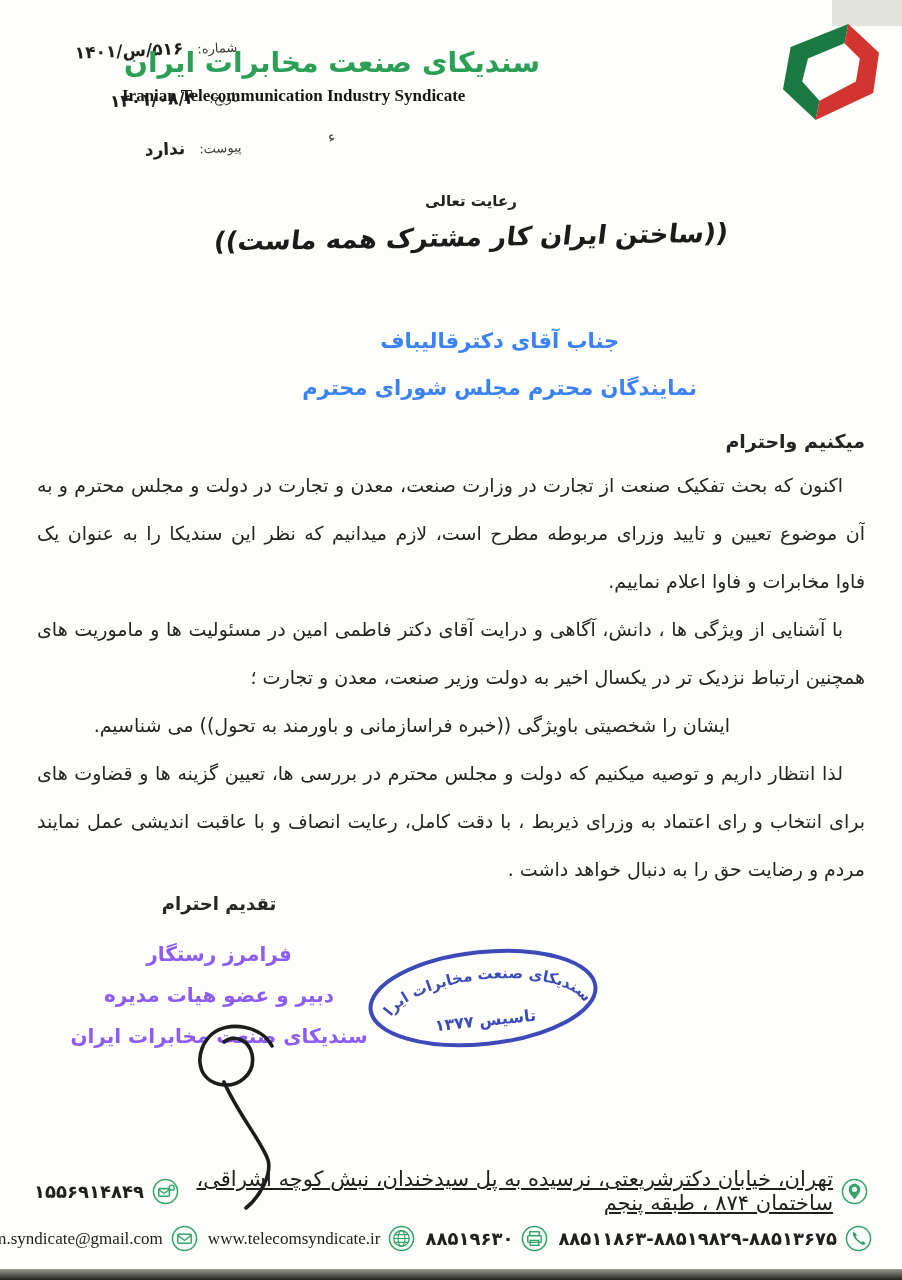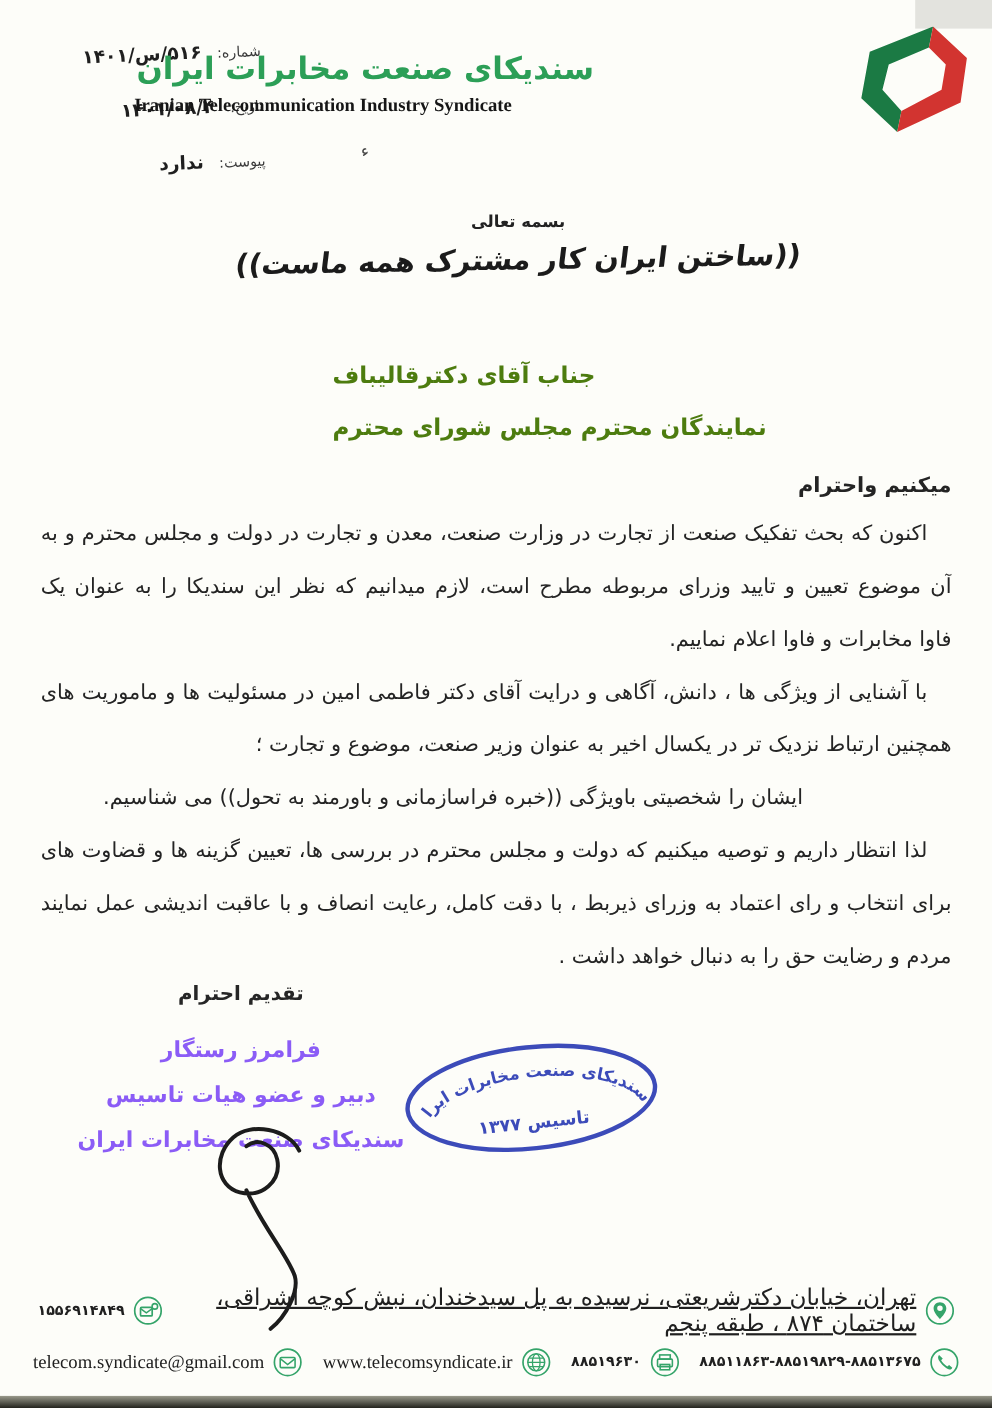--- a/index.html
+++ b/index.html
@@ -21,22 +21,22 @@
           font-family:"Liberation Serif", serif; font-size:17px; font-weight:bold; color:#161616;}
   
   .basmala{position:absolute; top:192px; left:251px; width:440px; text-align:center;
            font-size:15px; font-weight:600; color:#222; direction:rtl;}
   .slogan{position:absolute; top:222px; left:211px; width:520px; text-align:center;
           font-size:26px; font-weight:bold; color:#1b1b1b; direction:rtl;
           transform:skewX(-8deg) rotate(-1deg);}
   .hand-mark{position:absolute; top:128px; left:328px; font-size:15px; color:#444;
              transform:rotate(-12deg);}
   
-  .recipient{position:absolute; top:318px; right:205px; text-align:left; direction:rtl;
-             font-size:21px; font-weight:bold; color:#4d7c0f; line-height:47px;}
+  .recipient{position:absolute; top:318px; right:205px; text-align:center; direction:rtl;
+             font-size:21px; font-weight:bold; color:#3b82f6; line-height:47px;}
   .salutation{position:absolute; top:430px; right:37px; direction:rtl;
               font-size:19px; font-weight:600; color:#242424;}
   
   .body{position:absolute; top:461px; right:37px; left:37px; direction:rtl;}
   .bline{font-size:19px; font-weight:500; color:#242424; line-height:48px; white-space:nowrap;}
   .bline.full{text-align:justify; text-align-last:justify; white-space:normal; height:48px; overflow:hidden;}
   .bline.right{text-align:right;}
   .bline.indent{padding-right:22px;}
   .bline.offset{text-align:right; padding-left:0; margin-right:0; padding-right:0; text-align:right; transform:translateX(-135px);}
   
@@ -46,21 +46,21 @@
   
   .stamp{position:absolute; top:946px; left:364px; width:238px; height:104px; transform:rotate(-6deg); opacity:.92;}
   
   .scribble{position:absolute; top:1022px; left:150px; width:170px; height:190px;}
   
   .footer{position:absolute; left:0; right:0; bottom:18px; direction:rtl; font-size:17px; color:#202020;}
   .f-row{display:flex; align-items:center; padding:0 34px; margin-bottom:10px; gap:10px;}
   .f-row1{justify-content:space-between;}
   .f-row2{justify-content:space-between; padding:0 30px;}
   .f-item{display:flex; align-items:center; gap:8px; direction:rtl;}
-  .f-num{font-size:13px; font-weight:600; letter-spacing:1px;}
+  .f-num{font-size:18px; font-weight:600; letter-spacing:1px;}
   .f-latin{font-family:"Liberation Serif", serif; font-size:17px; direction:ltr;}
   .ficon{width:27px; height:27px; flex:0 0 27px;}
   .addr{font-size:21px; font-weight:500;text-decoration:underline;}
   .scan-edge{position:absolute; bottom:0; left:0; right:0; height:11px;
              background:linear-gradient(#9a9a8c, #23231d);}
   .corner-smudge{position:absolute; top:0; right:0; width:70px; height:26px; background:#e3e3de;}
 </style>
 </head>
 <body>
 
@@ -82,47 +82,47 @@
     </div>
   </div>
 
   <svg class="logo" viewBox="0 0 100 100">
     <polygon points="34,100 0,68 8,24 68,0 64,20 26,36 20,60 38,80" fill="#1b7a44"></polygon>
     <polygon points="68,0 100,30 94,72 34,100 38,80 76,60 80,36 64,20" fill="#d23430"></polygon>
   </svg>
   <div class="org-fa">سندیکای صنعت مخابرات ایران</div>
   <div class="org-en">Iranian Telecommunication Industry Syndicate</div>
 
-  <div class="basmala">بسمه تعالی</div>
+  <div class="basmala">رعایت تعالی</div>
   <div class="slogan">((ساختن ایران کار مشترک همه ماست))</div>
   <div class="hand-mark">ء</div>
 
   <div class="recipient">
     <div>جناب آقای دکترقالیباف</div>
     <div>نمایندگان محترم مجلس شورای محترم</div>
   </div>
 
   <div class="salutation">میکنیم واحترام</div>
 
   <div class="body">
     <div class="bline full indent">اکنون که بحث تفکیک صنعت از تجارت در وزارت صنعت، معدن و تجارت در دولت و مجلس محترم و به تبع</div>
     <div class="bline full">آن موضوع تعیین و تایید وزرای مربوطه مطرح است، لازم میدانیم که نظر این سندیکا را به عنوان یک تشکل فعال در</div>
     <div class="bline right">فاوا مخابرات و فاوا اعلام نماییم.</div>
     <div class="bline full indent">با آشنایی از ویژگی ها ، دانش، آگاهی و درایت آقای دکتر فاطمی امین در مسئولیت ها و ماموریت های قبلی و</div>
-    <div class="bline right">همچنین ارتباط نزدیک تر در یکسال اخیر به عنوان وزیر صنعت، موضوع و تجارت ؛</div>
+    <div class="bline right">همچنین ارتباط نزدیک تر در یکسال اخیر به دولت وزیر صنعت، معدن و تجارت ؛</div>
     <div class="bline offset">ایشان را شخصیتی باویژگی  ((خبره فراسازمانی و باورمند به تحول)) می شناسیم.</div>
     <div class="bline full indent">لذا انتظار داریم و توصیه میکنیم که دولت و مجلس محترم در بررسی ها، تعیین گزینه ها و قضاوت های خود</div>
     <div class="bline full">برای انتخاب و رای اعتماد به وزرای ذیربط ، با دقت کامل، رعایت انصاف و با عاقبت اندیشی عمل نمایند که دعای خیر</div>
     <div class="bline right">مردم و رضایت حق را به دنبال خواهد داشت .</div>
   </div>
 
   <div class="sign">
     <div class="closing">تقدیم احترام</div>
     <div class="sline">فرامرز رستگار</div>
-    <div class="sline">دبیر و عضو هیات تاسیس</div>
+    <div class="sline">دبیر و عضو هیات مدیره</div>
     <div class="sline">سندیکای صنعت مخابرات ایران</div>
   </div>
 
   <svg class="stamp" viewBox="0 0 238 104">
     <ellipse cx="119" cy="52" rx="113" ry="46" fill="none" stroke-width="4" stroke="#2c3cb4"></ellipse>
     <path id="stampArc" d="M 22,66 A 100 40 0 0 1 216,62" fill="none"></path>
     <text font-size="15" font-weight="bold" fill="#2c3cb4">
       <textPath href="#stampArc" startOffset="50%" text-anchor="middle">سندیکای صنعت مخابرات ایران</textPath>
     </text>
     <text x="119" y="80" text-anchor="middle" font-size="16" font-weight="bold" fill="#2c3cb4">تاسیس ۱۳۷۷</text>

